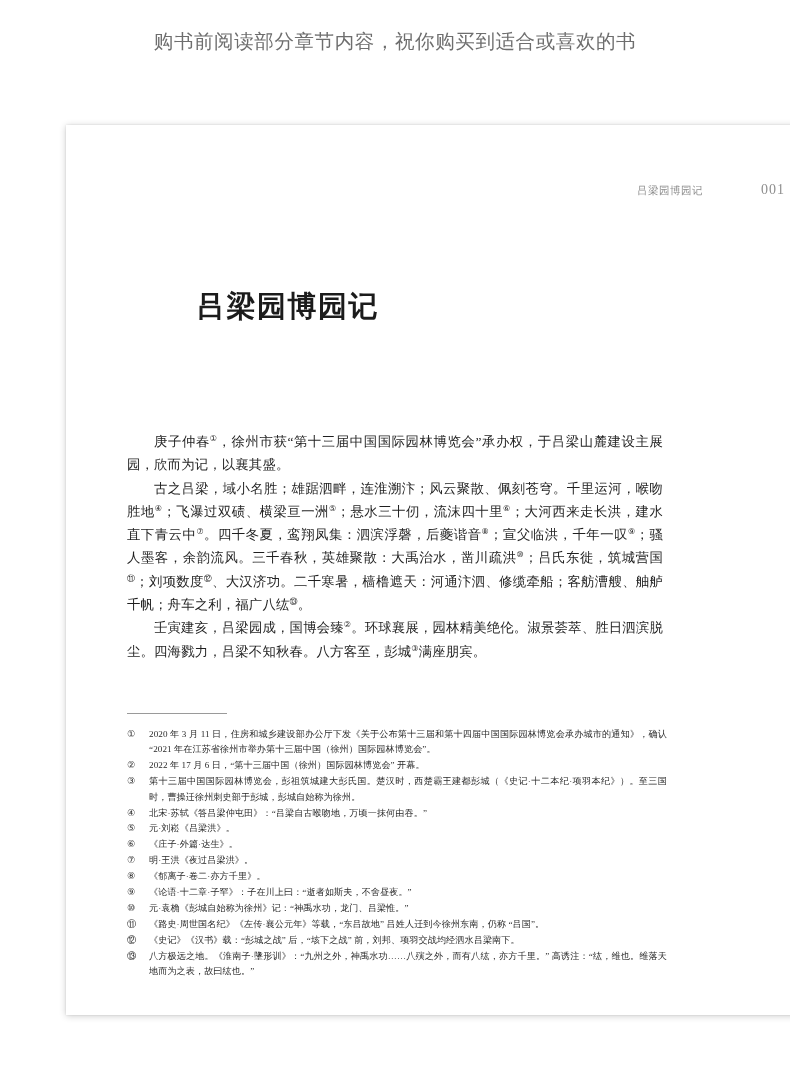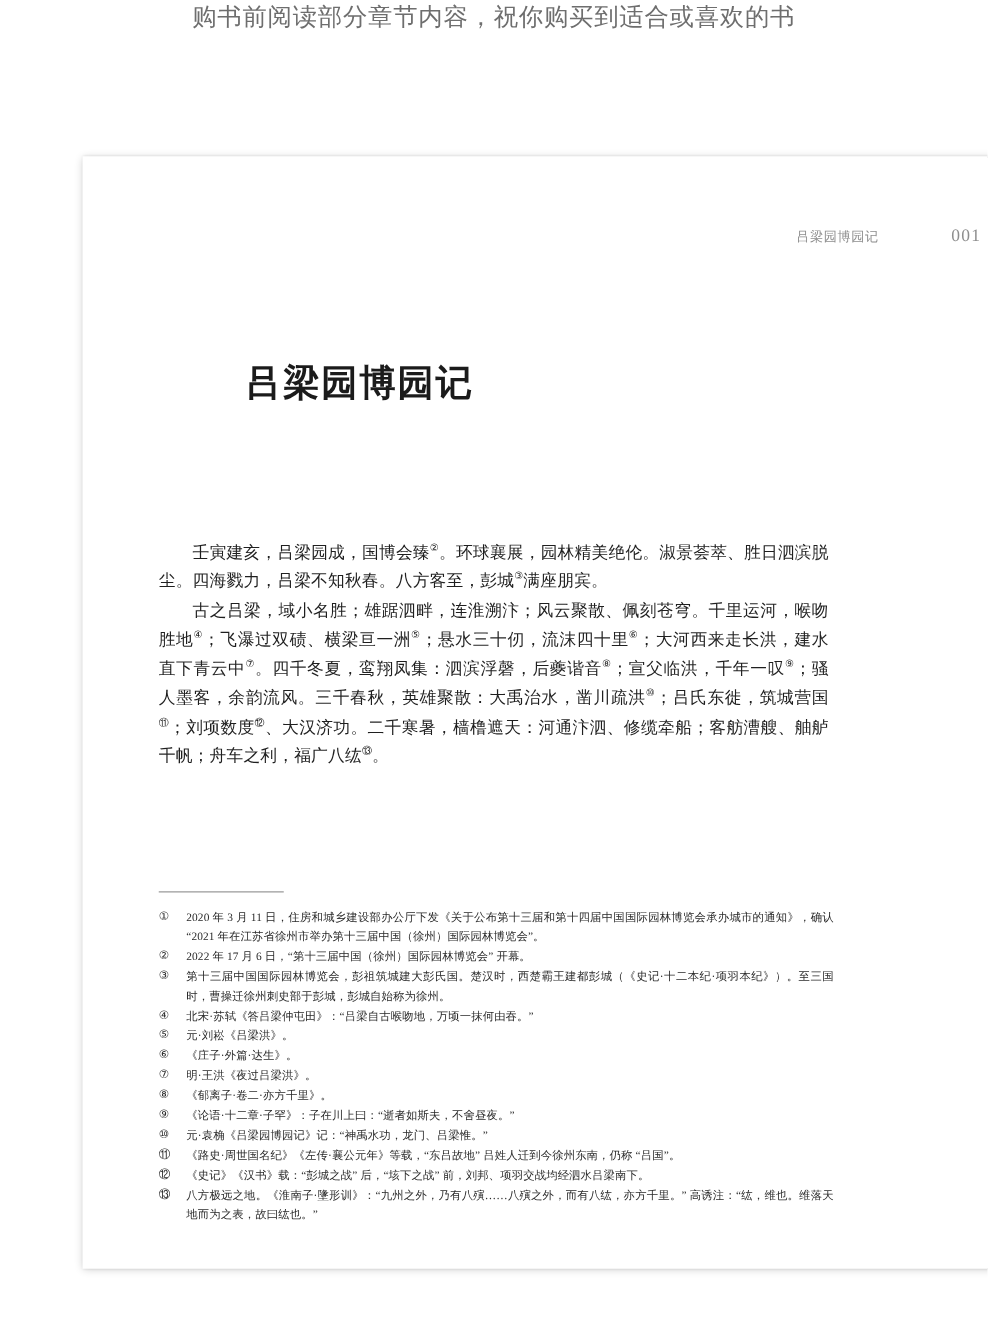--- a/index.html
+++ b/index.html
@@ -16,20 +16,21 @@
   }
   .banner {
     position: absolute;
     top: 0;
     left: 0;
     width: 790px;
     height: 125px;
     display: flex;
     align-items: flex-start;
     justify-content: center;
+    padding-top: 28px;
     box-sizing: border-box;
   }
   .banner-text {
     font-family: "Liberation Sans", "DejaVu Sans", sans-serif;
     font-size: 19.5px;
     color: #6e6e6e;
     letter-spacing: 0.6px;
     white-space: nowrap;
   }
   .page-wrap {
@@ -144,22 +145,23 @@
   <div class="page">
 
     <div class="running-head">
       <span class="rh-title">吕梁园博园记</span>
       <span class="rh-page">001</span>
     </div>
 
     <h1 class="chapter-title">吕梁园博园记</h1>
 
     <div class="body-area">
+        <p class="para">庚子仲春<sup>①</sup>，徐州市获“第十三届中国国际园林博览会”承办权，于吕梁山麓建设主展园，欣而为记，以襄其盛。</p>
+        <p class="para">古之吕梁，域小名胜；雄踞泗畔，连淮溯汴；风云聚散、佩刻苍穹。千里运河，喉吻胜地<sup>④</sup>；飞瀑过双碛、横梁亘一洲<sup>⑤</sup>；悬水三十仞，流沫四十里<sup>⑥</sup>；大河西来走长洪，建水直下青云中<sup>⑦</sup>。四千冬夏，鸾翔凤集：泗滨浮磬，后夔谐音<sup>⑧</sup>；宣父临洪，千年一叹<sup>⑨</sup>；骚人墨客，余韵流风。三千春秋，英雄聚散：大禹治水，凿川疏洪<sup>⑩</sup>；吕氏东徙，筑城营国<sup>⑪</sup>；刘项数度<sup>⑫</sup>、大汉济功。二千寒暑，樯橹遮天：河通汴泗、修缆牵船；客舫漕艘、舳舻千帆；舟车之利，福广八纮<sup>⑬</sup>。</p>
         <p class="para">壬寅建亥，吕梁园成，国博会臻<sup>②</sup>。环球襄展，园林精美绝伦。淑景荟萃、胜日泗滨脱尘。四海戮力，吕梁不知秋春。八方客至，彭城<sup>③</sup>满座朋宾。</p>
-        <p class="para">古之吕梁，域小名胜；雄踞泗畔，连淮溯汴；风云聚散、佩刻苍穹。千里运河，喉吻胜地<sup>④</sup>；飞瀑过双碛、横梁亘一洲<sup>⑤</sup>；悬水三十仞，流沫四十里<sup>⑥</sup>；大河西来走长洪，建水直下青云中<sup>⑦</sup>。四千冬夏，鸾翔凤集：泗滨浮磬，后夔谐音<sup>⑧</sup>；宣父临洪，千年一叹<sup>⑨</sup>；骚人墨客，余韵流风。三千春秋，英雄聚散：大禹治水，凿川疏洪<sup>⑩</sup>；吕氏东徙，筑城营国<sup>⑪</sup>；刘项数度<sup>⑫</sup>、大汉济功。二千寒暑，樯橹遮天：河通汴泗、修缆牵船；客舫漕艘、舳舻千帆；舟车之利，福广八纮<sup>⑬</sup>。</p>
       </div>
 
     <div class="notes-area">
       <div class="notes-rule"></div>
       <div id="note-list">
           <div class="note">
             <div class="note-mark">①</div>
             <div class="note-body">2020 年 3 月 11 日，住房和城乡建设部办公厅下发《关于公布第十三届和第十四届中国国际园林博览会承办城市的通知》，确认 “2021 年在江苏省徐州市举办第十三届中国（徐州）国际园林博览会”。</div>
           </div>
           <div class="note">
@@ -189,31 +191,31 @@
           <div class="note">
             <div class="note-mark">⑧</div>
             <div class="note-body">《郁离子·卷二·亦方千里》。</div>
           </div>
           <div class="note">
             <div class="note-mark">⑨</div>
             <div class="note-body">《论语·十二章·子罕》：子在川上曰：“逝者如斯夫，不舍昼夜。”</div>
           </div>
           <div class="note">
             <div class="note-mark">⑩</div>
-            <div class="note-body">元·袁桷《吕梁园博园记》记：“神禹水功，龙门、吕梁惟。”</div>
+            <div class="note-body">元·袁桷《彭城自始称为徐州》记：“神禹水功，龙门、吕梁惟。”</div>
           </div>
           <div class="note">
             <div class="note-mark">⑪</div>
             <div class="note-body">《路史·周世国名纪》《左传·襄公元年》等载，“东吕故地” 吕姓人迁到今徐州东南，仍称 “吕国”。</div>
           </div>
           <div class="note">
             <div class="note-mark">⑫</div>
             <div class="note-body">《史记》《汉书》载：“彭城之战” 后，“垓下之战” 前，刘邦、项羽交战均经泗水吕梁南下。</div>
           </div>
           <div class="note">
             <div class="note-mark">⑬</div>
-            <div class="note-body">八方极远之地。《淮南子·墬形训》：“九州之外，乃有八殥……八殥之外，而有八纮，亦方千里。” 高诱注：“纮，维也。维落天地而为之表，故曰纮也。”</div>
+            <div class="note-body">八方极远之地。《淮南子·墬形训》：“九州之外，神禹水功……八殥之外，而有八纮，亦方千里。” 高诱注：“纮，维也。维落天地而为之表，故曰纮也。”</div>
           </div>
         </div>
     </div>
 
   </div>
 </div>
 
 </body></html>

